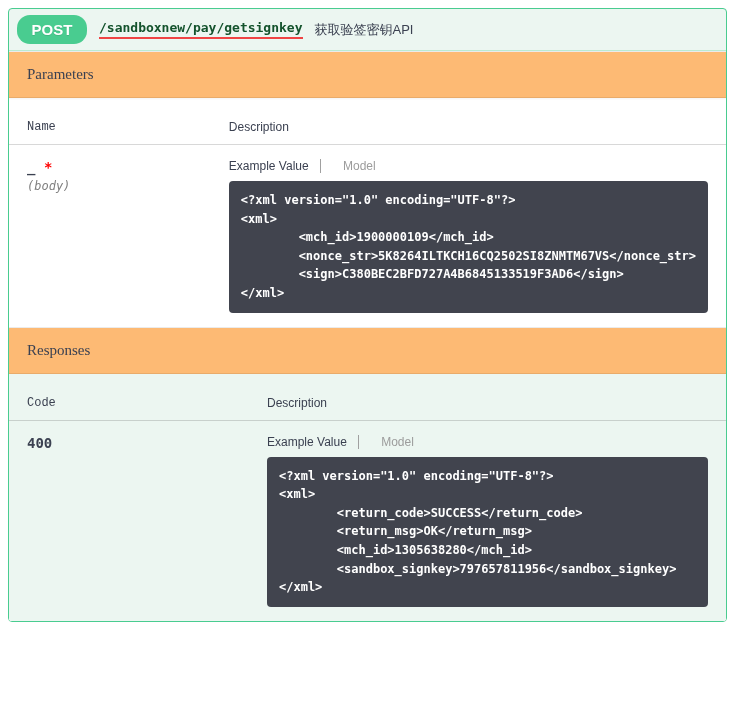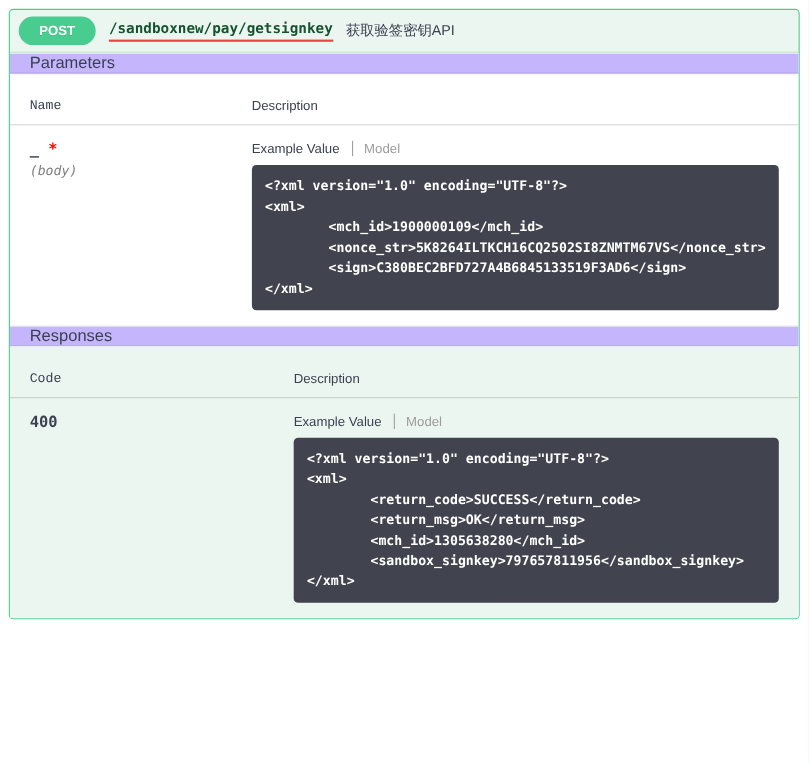--- a/index.html
+++ b/index.html
@@ -21,21 +21,21 @@
     align-items: center;
     padding: 6px 8px;
     gap: 12px;
     border-bottom: 1px solid rgba(73,204,144,0.3);
     cursor: pointer;
   }
   .method-badge {
     background: #49cc90;
     color: #fff;
     font-weight: 700;
-    font-size: 12px;
+    font-size: 15px;
     padding: 6px 14px;
     border-radius: 13px;
     min-width: 70px;
     text-align: center;
     text-shadow: 0 1px 0 rgba(0,0,0,0.1);
   }
   .path {
     font-family: "SFMono-Regular", Menlo, Consolas, monospace;
     font-weight: 700;
     font-size: 13px;
@@ -55,26 +55,27 @@
   }
   .desc-block a {
     color: #4990e2;
     text-decoration: underline;
   }
   .section {
     background: #fff;
     border-top: 1px solid rgba(0,0,0,0.08);
   }
   .section-header {
-    padding: 0 18px;
+    padding: 14px 18px;
     font-size: 15px;
     color: #3b4151;
-    background: #c4b5fd;
+    background: #fdba74;
     border-bottom: 1px solid rgba(0,0,0,0.08);
     box-shadow: 0 1px 2px rgba(0,0,0,0.05);
+    font-family: Liberation Serif, serif;
   }
   .params-table {
     width: 100%;
     border-collapse: collapse;
   }
   .params-table th {
     text-align: left;
     font-weight: 400;
     font-size: 12px;
     color: #3b4151;
@@ -109,21 +110,21 @@
   }
   .tab {
     display: inline-block;
     padding: 0 8px 0 0;
   }
   .tab-active {
     font-weight: 400;
   }
   .tab-sep {
     border-left: 1px solid #a0a0a0;
-    padding-left: 10px;
+    padding-left: 22px;
     color: #9c9c9c;
   }
   .code-block {
     background: #41444e;
     color: #fff;
     font-family: "SFMono-Regular", Menlo, Consolas, monospace;
     font-size: 12px;
     line-height: 1.55;
     padding: 10px 12px;
     border-radius: 4px;

